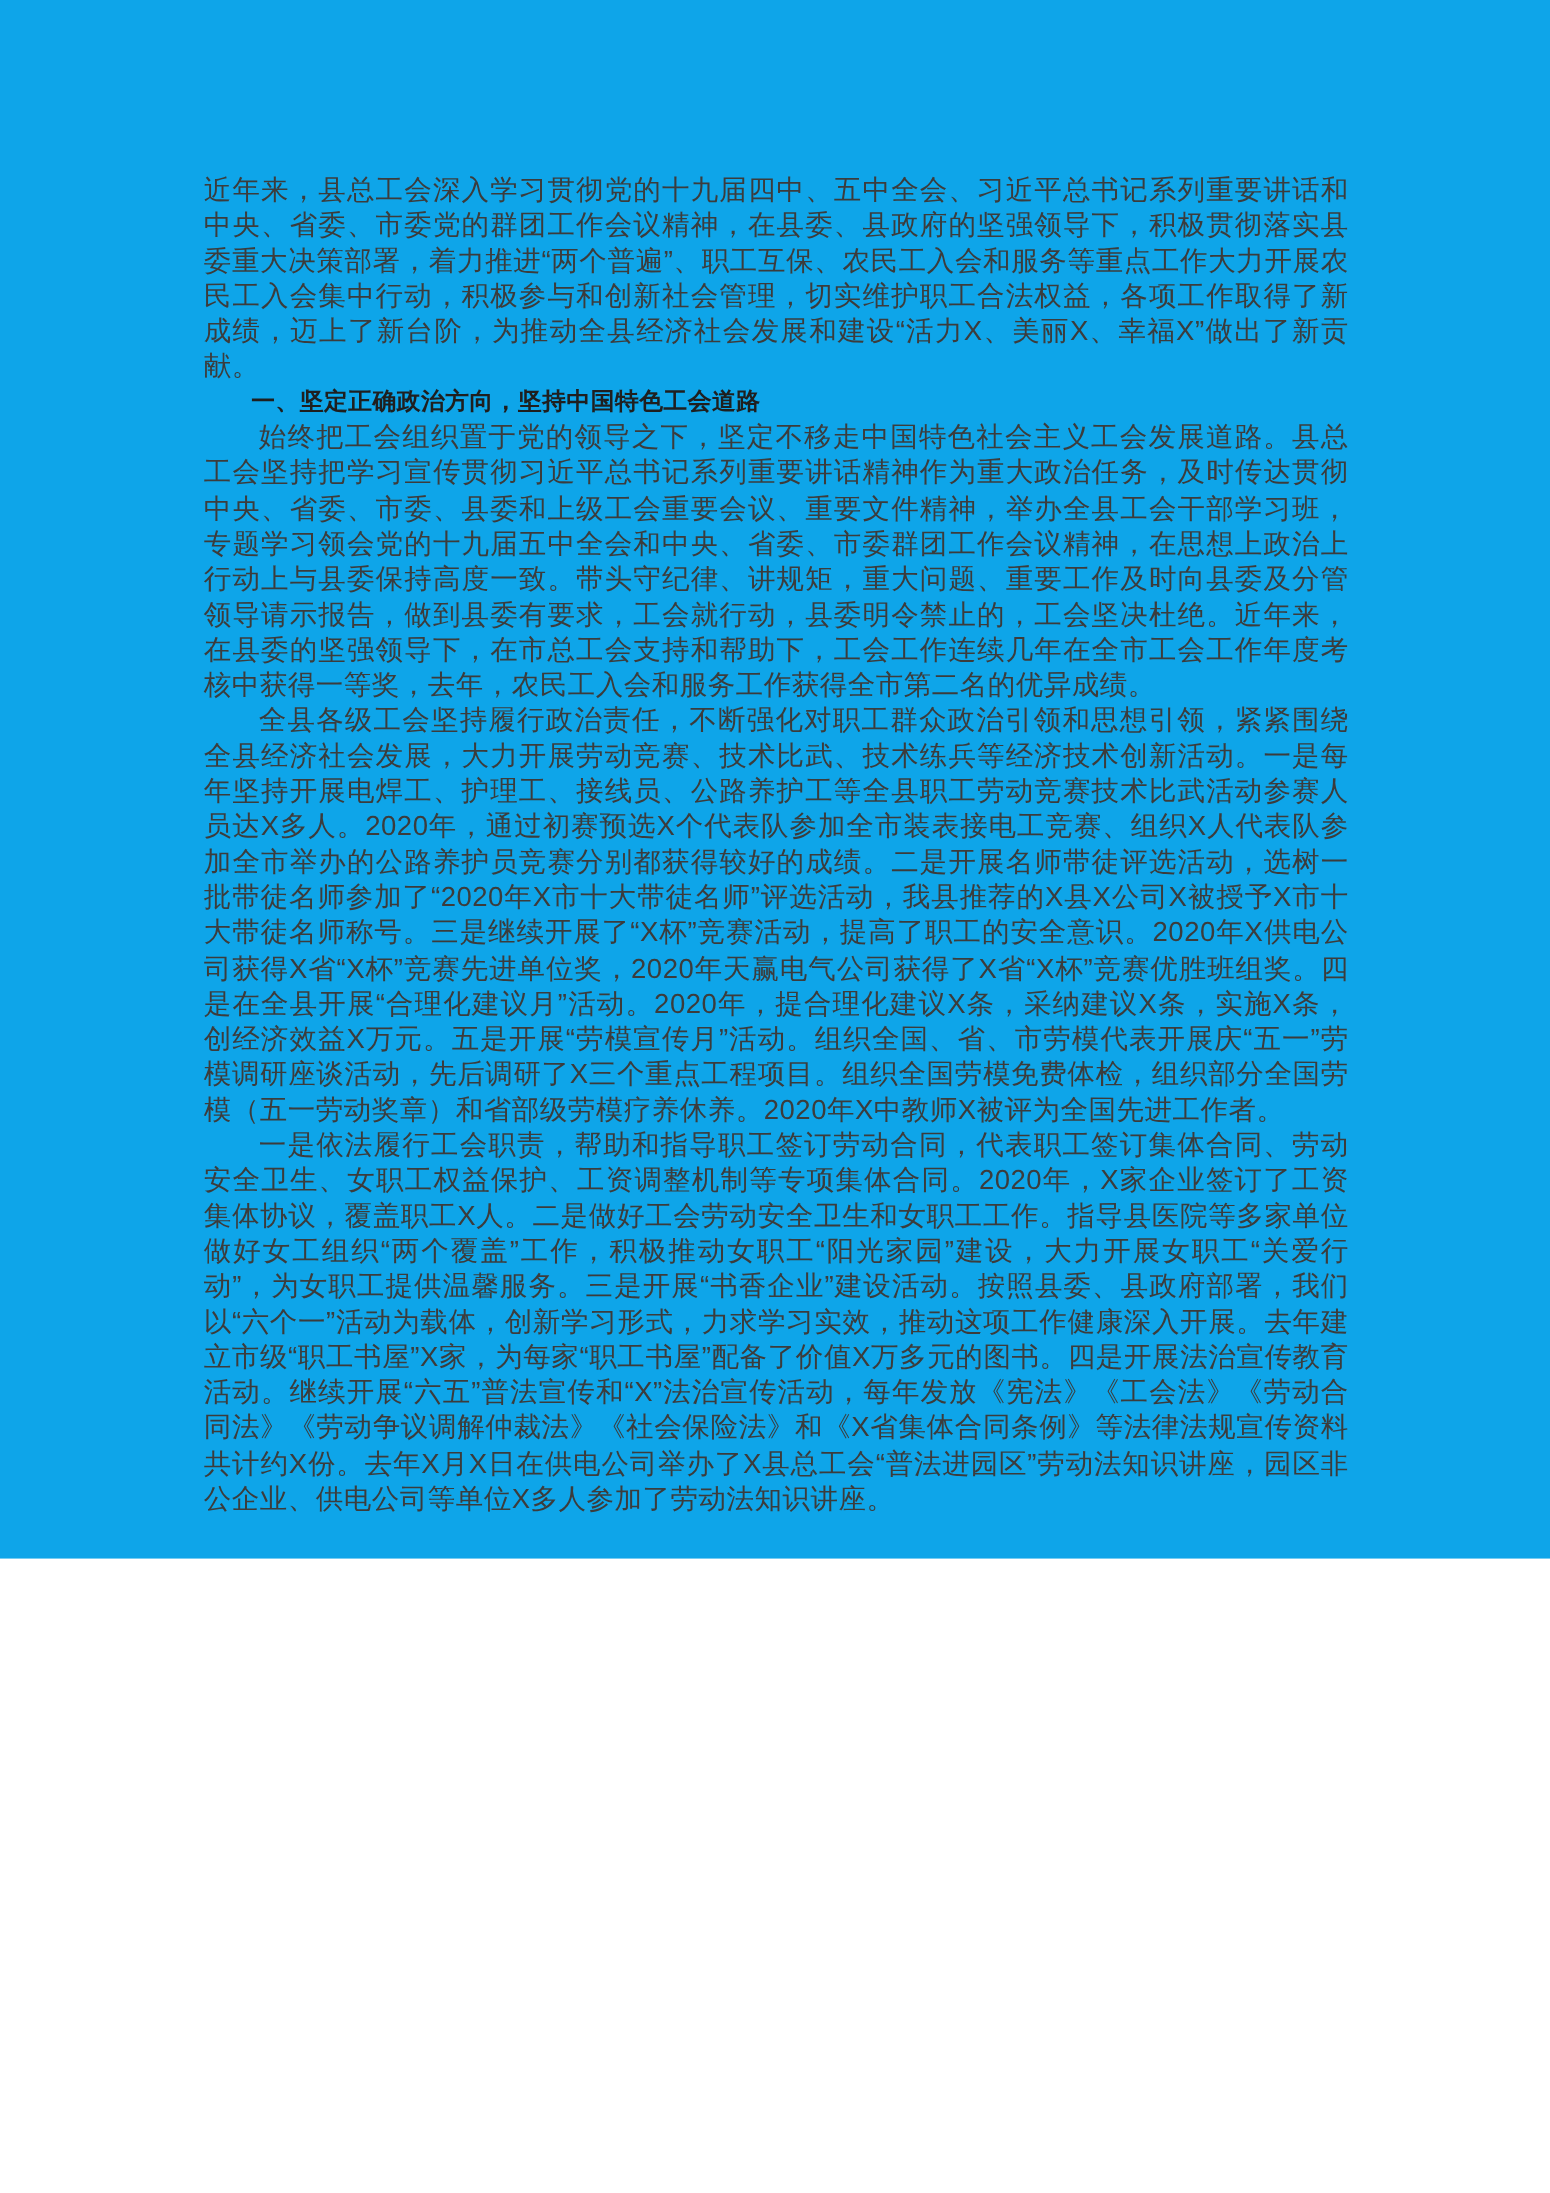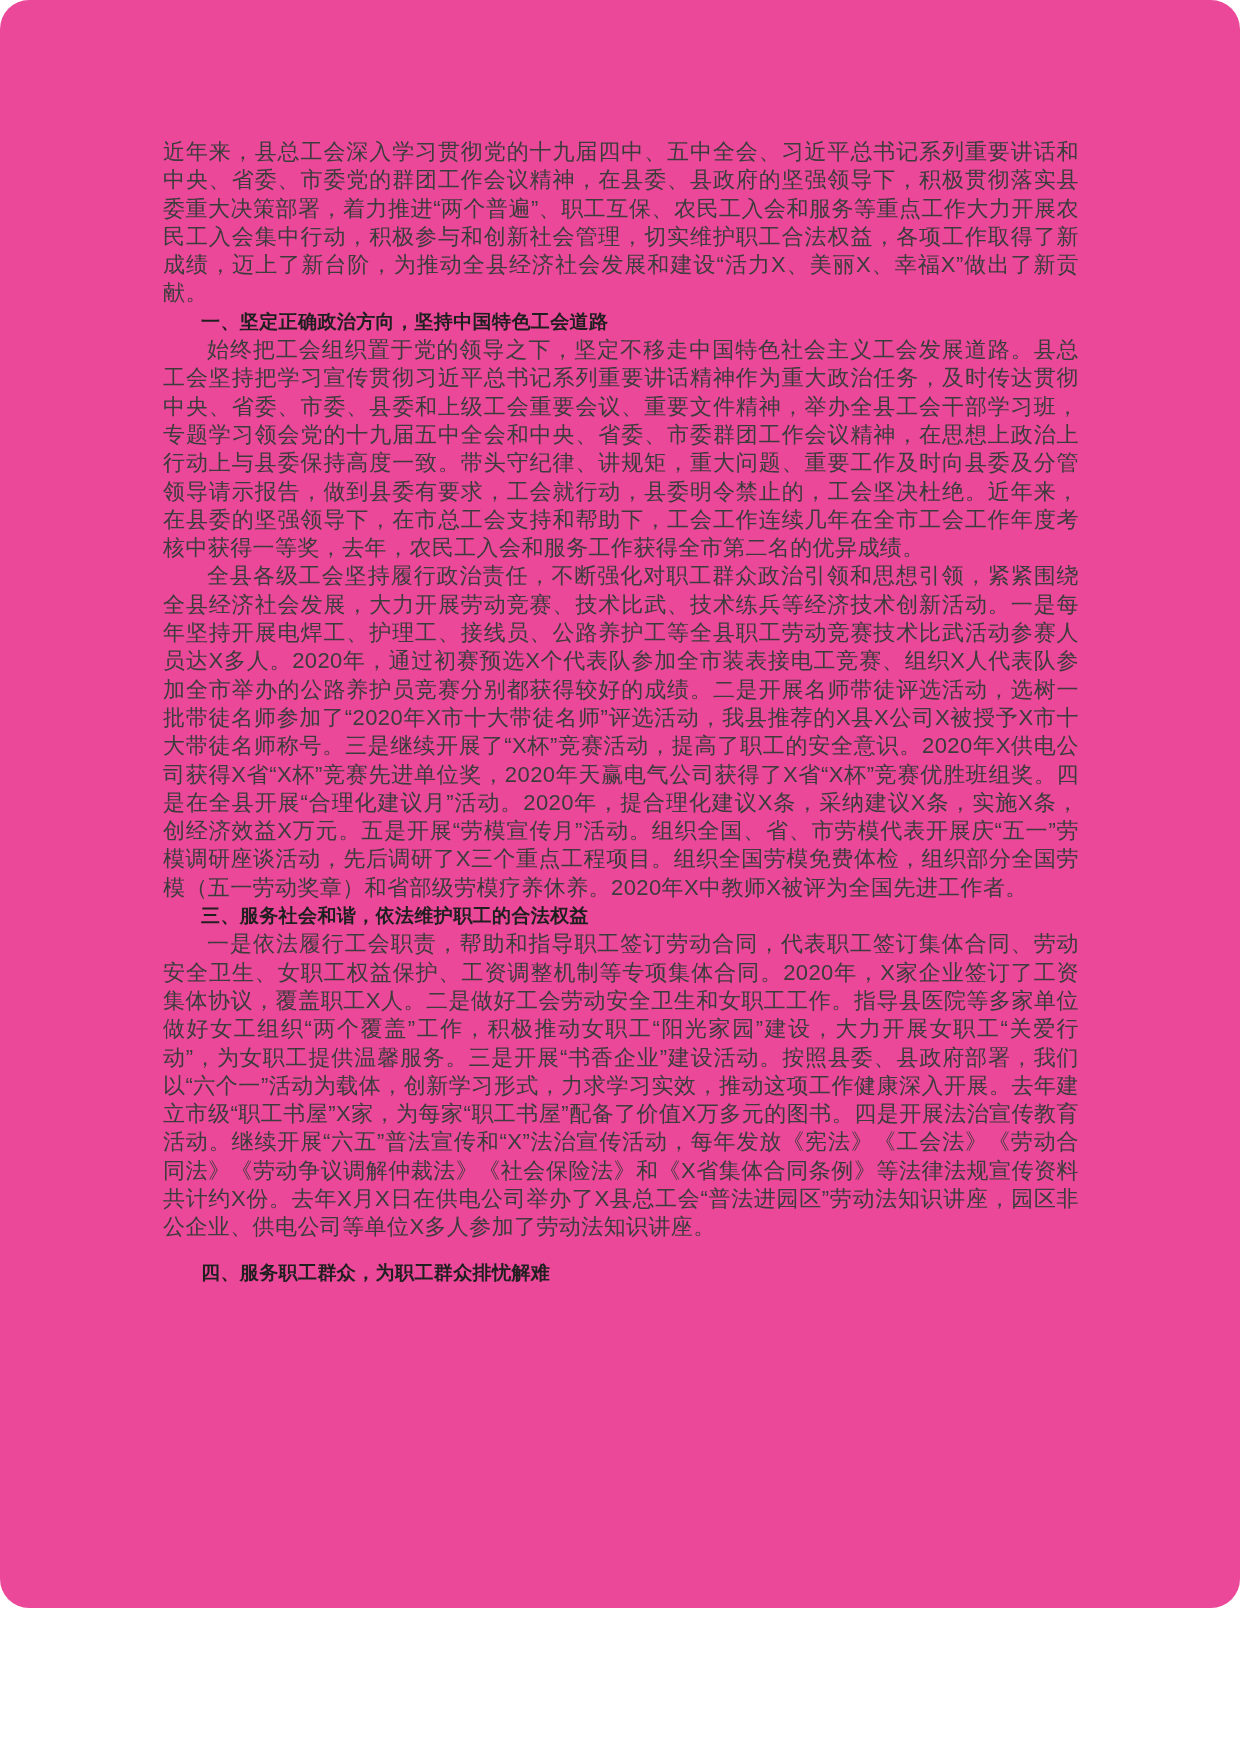--- a/index.html
+++ b/index.html
@@ -1,25 +1,24 @@
 <!DOCTYPE html>
 <html><head>
 <meta charset="utf-8">
 <style>
   * { margin: 0; padding: 0; box-sizing: border-box; }
   html, body { background: #ffffff; }
 
   .page {
     position: relative;
     width: 1240px;
-    height: 1608px;
-    background: #ec4899;
+    height: 1247px;
+    background: #0ea5e9;
     overflow: hidden;
     font-family: "Liberation Sans", "DejaVu Sans", sans-serif;
-    border-radius: 29px;
   }
 
   .content {
     position: absolute;
     left: 163px;
     top: 138px;
     width: 916px;
     font-size: 22px;
     line-height: 28.3px;
     color: #3c3c3c;
@@ -54,20 +53,18 @@
 
     <p class="para no-indent">近年来，县总工会深入学习贯彻党的十九届四中、五中全会、习近平总书记系列重要讲话和中央、省委、市委党的群团工作会议精神，在县委、县政府的坚强领导下，积极贯彻落实县委重大决策部署，着力推进“两个普遍”、职工互保、农民工入会和服务等重点工作大力开展农民工入会集中行动，积极参与和创新社会管理，切实维护职工合法权益，各项工作取得了新成绩，迈上了新台阶，为推动全县经济社会发展和建设“活力X、美丽X、幸福X”做出了新贡献。</p>
 
     <h2 class="heading">一、坚定正确政治方向，坚持中国特色工会道路</h2>
 
     <p class="para">始终把工会组织置于党的领导之下，坚定不移走中国特色社会主义工会发展道路。县总工会坚持把学习宣传贯彻习近平总书记系列重要讲话精神作为重大政治任务，及时传达贯彻中央、省委、市委、县委和上级工会重要会议、重要文件精神，举办全县工会干部学习班，专题学习领会党的十九届五中全会和中央、省委、市委群团工作会议精神，在思想上政治上行动上与县委保持高度一致。带头守纪律、讲规矩，重大问题、重要工作及时向县委及分管领导请示报告，做到县委有要求，工会就行动，县委明令禁止的，工会坚决杜绝。近年来，在县委的坚强领导下，在市总工会支持和帮助下，工会工作连续几年在全市工会工作年度考核中获得一等奖，去年，农民工入会和服务工作获得全市第二名的优异成绩。</p>
 
 
     <p class="para">全县各级工会坚持履行政治责任，不断强化对职工群众政治引领和思想引领，紧紧围绕全县经济社会发展，大力开展劳动竞赛、技术比武、技术练兵等经济技术创新活动。一是每年坚持开展电焊工、护理工、接线员、公路养护工等全县职工劳动竞赛技术比武活动参赛人员达X多人。2020年，通过初赛预选X个代表队参加全市装表接电工竞赛、组织X人代表队参加全市举办的公路养护员竞赛分别都获得较好的成绩。二是开展名师带徒评选活动，选树一批带徒名师参加了“2020年X市十大带徒名师”评选活动，我县推荐的X县X公司X被授予X市十大带徒名师称号。三是继续开展了“X杯”竞赛活动，提高了职工的安全意识。2020年X供电公司获得X省“X杯”竞赛先进单位奖，2020年天赢电气公司获得了X省“X杯”竞赛优胜班组奖。四是在全县开展“合理化建议月”活动。2020年，提合理化建议X条，采纳建议X条，实施X条，创经济效益X万元。五是开展“劳模宣传月”活动。组织全国、省、市劳模代表开展庆“五一”劳模调研座谈活动，先后调研了X三个重点工程项目。组织全国劳模免费体检，组织部分全国劳模（五一劳动奖章）和省部级劳模疗养休养。2020年X中教师X被评为全国先进工作者。</p>
 
-    <h2 class="heading">三、服务社会和谐，依法维护职工的合法权益</h2>
 
     <p class="para">一是依法履行工会职责，帮助和指导职工签订劳动合同，代表职工签订集体合同、劳动安全卫生、女职工权益保护、工资调整机制等专项集体合同。2020年，X家企业签订了工资集体协议，覆盖职工X人。二是做好工会劳动安全卫生和女职工工作。指导县医院等多家单位做好女工组织“两个覆盖”工作，积极推动女职工“阳光家园”建设，大力开展女职工“关爱行动”，为女职工提供温馨服务。三是开展“书香企业”建设活动。按照县委、县政府部署，我们以“六个一”活动为载体，创新学习形式，力求学习实效，推动这项工作健康深入开展。去年建立市级“职工书屋”X家，为每家“职工书屋”配备了价值X万多元的图书。四是开展法治宣传教育活动。继续开展“六五”普法宣传和“X”法治宣传活动，每年发放《宪法》《工会法》《劳动合同法》《劳动争议调解仲裁法》《社会保险法》和《X省集体合同条例》等法律法规宣传资料共计约X份。去年X月X日在供电公司举办了X县总工会“普法进园区”劳动法知识讲座，园区非公企业、供电公司等单位X多人参加了劳动法知识讲座。</p>
 
-    <h2 class="heading spaced">四、服务职工群众，为职工群众排忧解难</h2>
 
   </div>
 </div>
 
 </body></html>

